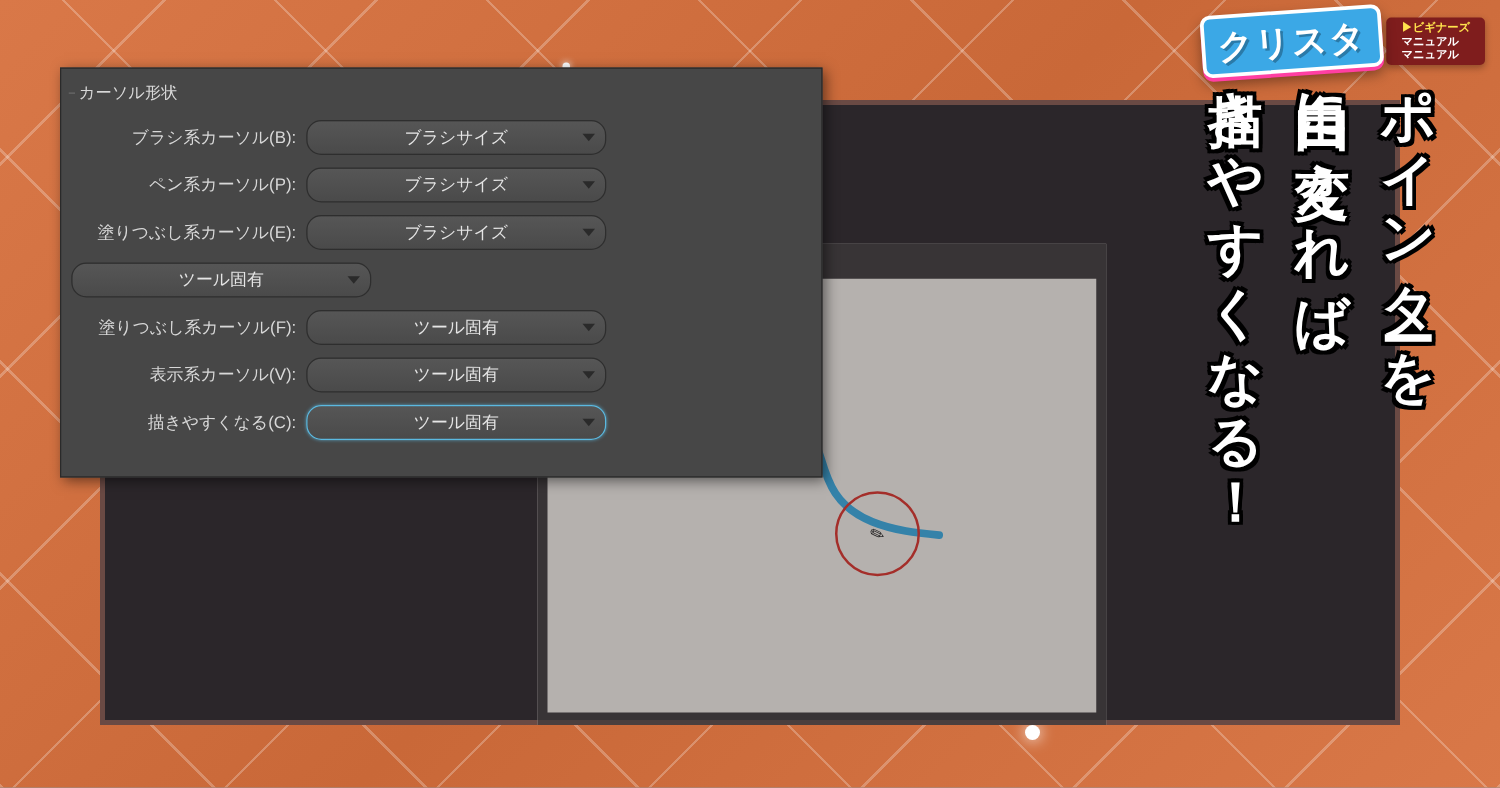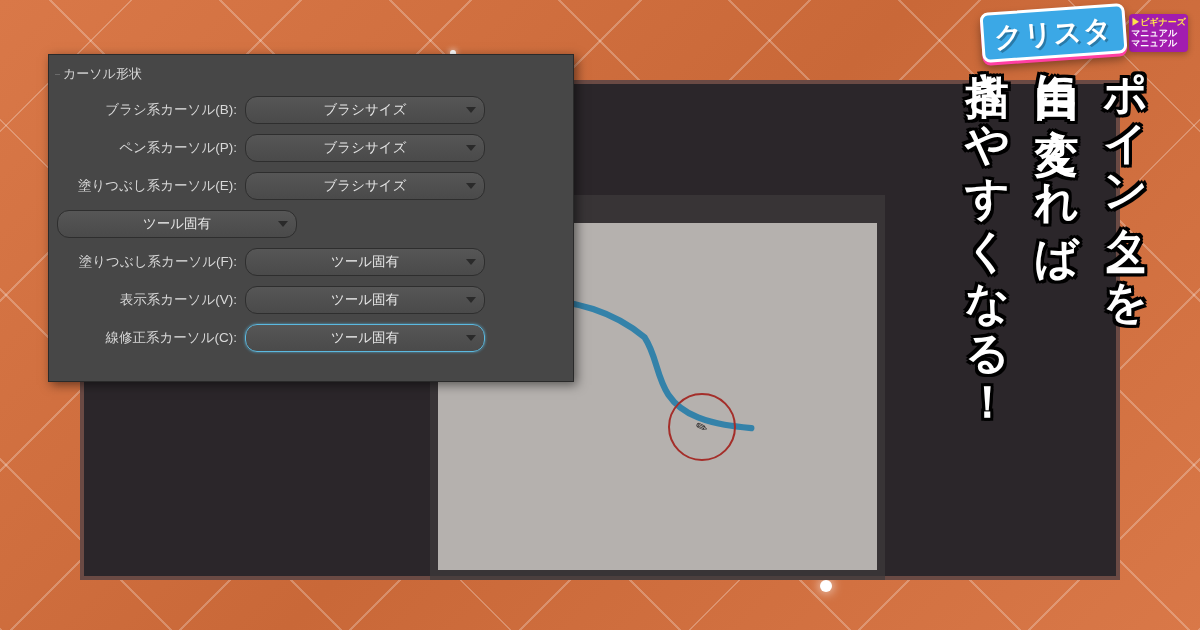--- a/index.html
+++ b/index.html
@@ -58,39 +58,39 @@
   box-shadow: 0 3px 0 #FF3FA3, 0 6px 10px rgba(0,0,0,0.4);
 }
 .logo-text {
   font-weight: 900;
   color: #fff;
   font-size: 28px;
   letter-spacing: 1px;
   text-shadow: 2px 2px 0 #2a7aa8;
 }
 .logo-right {
-  background: #a21caf;
+  background: #7f1d1d;
   border-radius: 4px;
-  padding: 3px 2px;
+  padding: 3px 12px;
   box-shadow: 0 2px 6px rgba(0,0,0,0.3);
 }
 .logo-sub-line {
   font-size: 9px;
   color: #fff;
   font-weight: 700;
   line-height: 1.2;
   white-space: nowrap;
 }
 .logo-beginners { color: #FFE34D; }
 
 .settings-panel {
   position: absolute;
   top: 54px;
   left: 48px;
-  width: 526px;
+  width: 610px;
   background: #474747;
   border: 1px solid #2a2a2a;
   padding: 0 0 24px 0;
   box-shadow: 3px 3px 10px rgba(0,0,0,0.5);
   color: #d8d8d8;
   font-size: 14px;
 }
 .panel-legend {
   margin: 10px 0 8px 14px;
   font-size: 13px;
@@ -266,21 +266,21 @@
         </div>
       </div>
       <div class="field-row">
         <div class="field-label">表示系カーソル(V):</div>
         <div class="select-box">
           <span>ツール固有</span>
           <div class="select-arrow"></div>
         </div>
       </div>
       <div class="field-row">
-        <div class="field-label">線修正系カーソル(C):</div>
+        <div class="field-label">描きやすくなる(C):</div>
         <div class="select-box highlight">
           <span>ツール固有</span>
           <div class="select-arrow"></div>
         </div>
       </div>
     </div>
 </div>
 
 <div class="logo-badge">
   <div class="logo-left">

